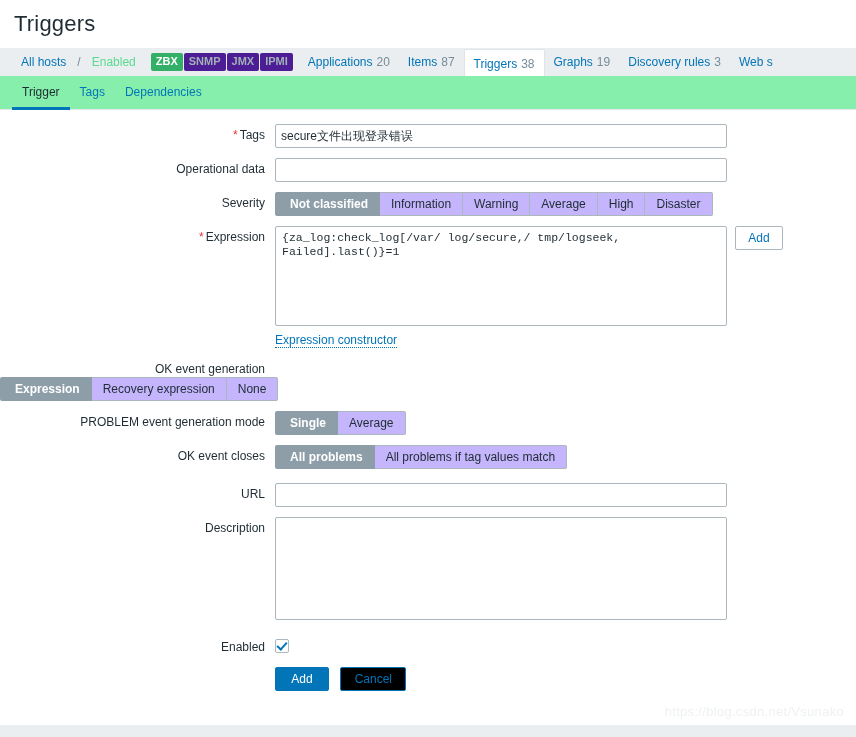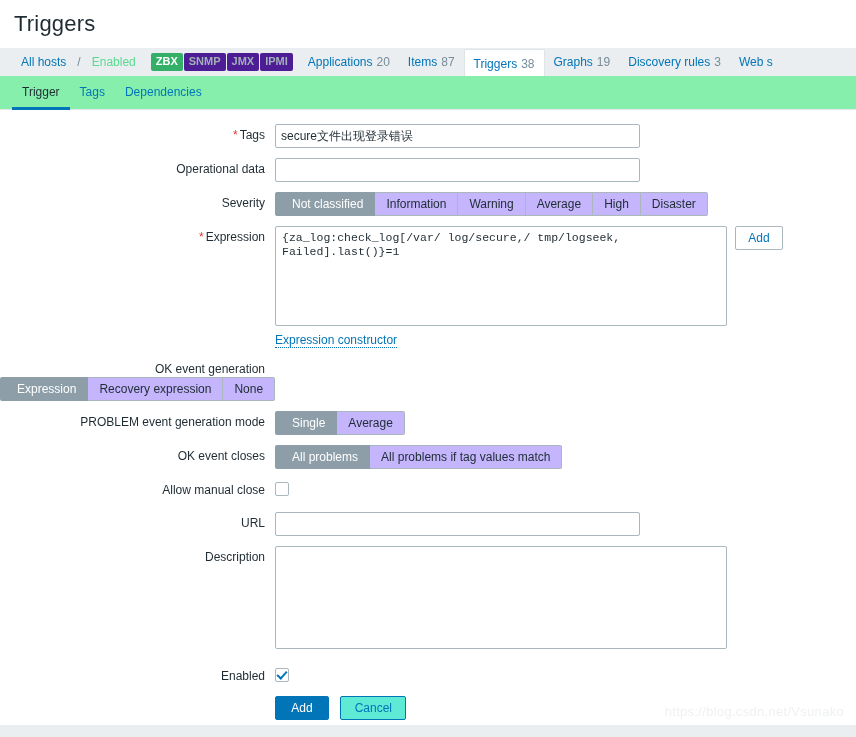--- a/index.html
+++ b/index.html
@@ -121,21 +121,21 @@
     padding-top: 4px;
     font-size: 12px;
     color: #1f2c33;
     line-height: 15px;
     flex: none;
   }
   .req { color: #e33734; margin-right: 2px; }
   .ctl { flex: 1 1 auto; min-width: 0; }
 
   input.txt {
-    width: 365px;
+    width: 452px;
     height: 24px;
     padding: 2px 5px;
     border: 1px solid #aab7bd;
     border-radius: 2px;
     font-family: "Liberation Sans", sans-serif;
     font-size: 12px;
     color: #1f2c33;
     background: #ffffff;
     outline: none;
   }
@@ -201,22 +201,23 @@
     padding: 0 11px;
     border: 1px solid #aab7bd;
     border-left: none;
     background: #c4b5fd;
     color: #1f2c33;
     font-size: 12px;
     cursor: pointer;
     white-space: nowrap;
   }
   .seg > .opt:first-child {
-    border-left: 6px solid #1d4ed8;
+    border-left: 4px solid #1d4ed8;
     border-radius: 2px 0 0 2px;
+    font-weight: bold;
   }
   .seg > .opt:last-child { border-radius: 0 2px 2px 0; }
   .seg > .opt.sel {
     background: #8d9ea8;
     color: #ffffff;
     border-color: #8d9ea8;
   }
 
   .chk {
     width: 14px; height: 14px;
@@ -248,21 +249,21 @@
     border-radius: 2px;
     color: #ffffff;
     font-family: "Liberation Sans", sans-serif;
     font-size: 12px;
     cursor: pointer;
   }
   .btn-secondary {
     min-width: 66px;
     height: 24px;
     padding: 0 12px;
-    background: #5eead4;
+    background: #000000;
     border: 1px solid #0275b8;
     border-radius: 2px;
     color: #0275b8;
     font-family: "Liberation Sans", sans-serif;
     font-size: 12px;
     cursor: pointer;
     margin-left: 8px;
   }
 
   .watermark {
@@ -400,26 +401,20 @@
   <div class="row">
     <div class="lbl">OK event closes</div>
     <div class="ctl">
       <div class="seg">
         <div class="opt sel">All problems</div>
         <div class="opt">All problems if tag values match</div>
       </div>
     </div>
   </div>
 
-  <div class="row">
-    <div class="lbl">Allow manual close</div>
-    <div class="ctl">
-      <span class="chk"></span>
-    </div>
-  </div>
 
   <div class="row" style="margin-top:14px;">
     <div class="lbl">URL</div>
     <div class="ctl">
       <input class="txt" type="text" value="" style="">
     </div>
   </div>
 
   <div class="row">
     <div class="lbl">Description</div>

